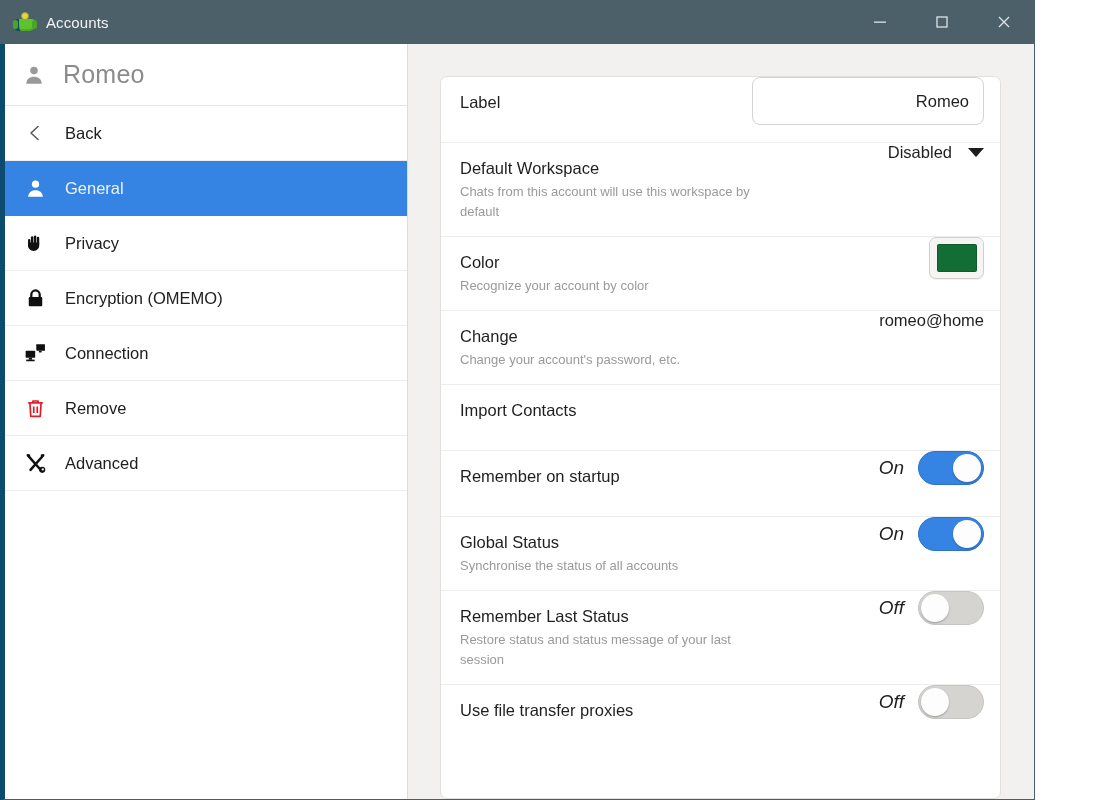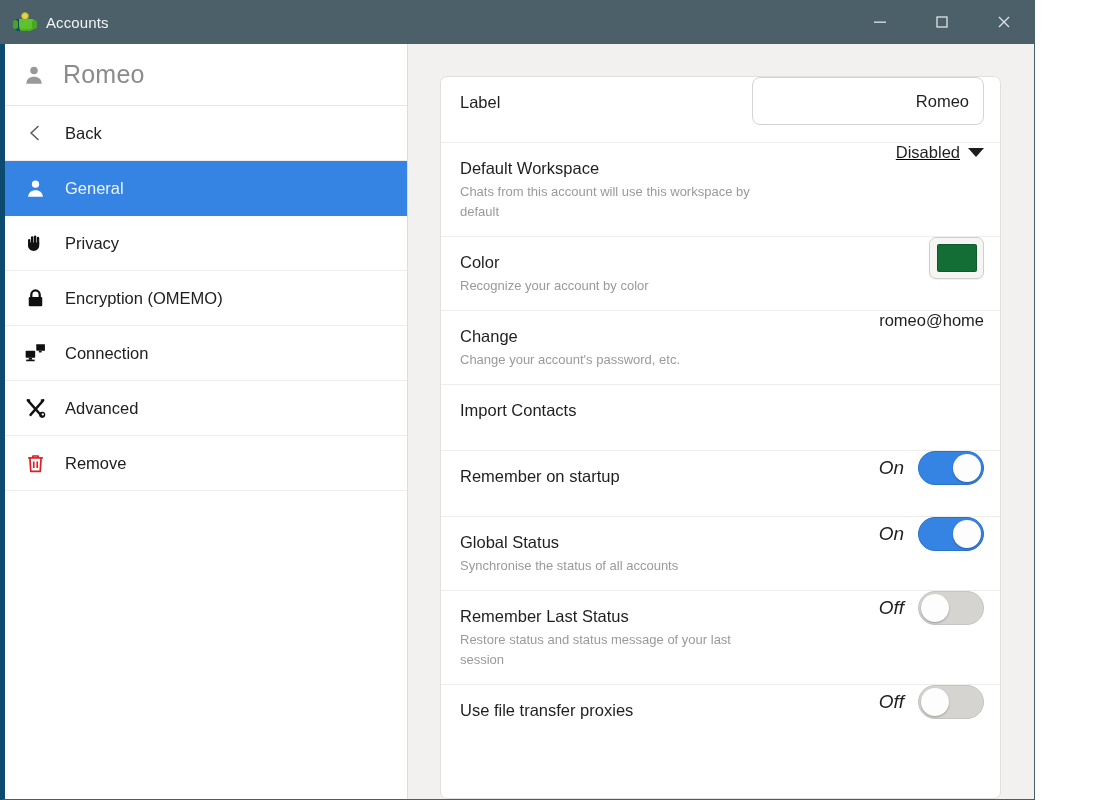--- a/index.html
+++ b/index.html
@@ -210,23 +210,22 @@
     display: flex;
     align-items: center;
     justify-content: flex-end;
     padding: 0 14px;
     font-size: 16.5px;
     color: #1f1f1f;
   }
 
   .value-text { font-size: 16.5px; color: #1f1f1f; }
   .combo {
-    display: flex; align-items: center; gap: 8px;
+    display: flex; align-items: center; gap: 16px;
     cursor: default;
-    text-decoration: underline;
   }
   .caret {
     width: 0; height: 0;
     border-left: 8px solid transparent;
     border-right: 8px solid transparent;
     border-top: 9px solid #1d1d1d;
   }
 
   .color-button {
     width: 55px; height: 42px;
@@ -369,48 +368,48 @@
             <rect x="13.4" y="3.2" width="8.6" height="6.4" rx="0.8" fill="#101010"></rect>
             <rect x="16.2" y="9.6" width="3" height="1.8" fill="#101010"></rect>
             <path d="M13.4 3.2 L22 3.2 L22 9.6" fill="none" stroke="#101010" stroke-width="1.6"></path>
           </svg>
         </span>
         <span class="nav-label">Connection</span>
       </div>
 
       <div class="nav-item">
         <span class="nav-ic">
+          <svg width="21" height="21" viewBox="0 0 24 24">
+            <g fill="none" stroke="#e01b24" stroke-width="1.9" stroke-linejoin="round">
+              <path d="M3.6 5.6 H20.4"></path>
+              <path d="M9 5.6 V3.4 H15 V5.6"></path>
+              <path d="M5.6 5.6 L6.6 21 H17.4 L18.4 5.6"></path>
+              <path d="M10 9.6 V17.2 M14 9.6 V17.2"></path>
+            </g>
+          </svg>
+        </span>
+        <span class="nav-label">Remove</span>
+      </div>
+
+      <div class="nav-item">
+        <span class="nav-ic">
           <svg width="23" height="23" viewBox="0 0 24 24">
             <g stroke="#101010" stroke-width="2.6" fill="none" stroke-linecap="round">
               <path d="M4 3.6 L17.5 18.8"></path>
               <path d="M20 3.6 L6.8 18.6"></path>
             </g>
             <circle cx="19" cy="18.6" r="3.2" fill="#101010"></circle>
             <circle cx="19.6" cy="18.2" r="1.2" fill="#ffffff"></circle>
             <path d="M2.6 2.2 L6.6 2.6 L6 6.4 Z" fill="#101010"></path>
             <path d="M21.4 2.2 L17.4 2.6 L18 6.4 Z" fill="#101010"></path>
           </svg>
         </span>
         <span class="nav-label">Advanced</span>
       </div>
 
-      <div class="nav-item">
-        <span class="nav-ic">
-          <svg width="21" height="21" viewBox="0 0 24 24">
-            <g fill="none" stroke="#e01b24" stroke-width="1.9" stroke-linejoin="round">
-              <path d="M3.6 5.6 H20.4"></path>
-              <path d="M9 5.6 V3.4 H15 V5.6"></path>
-              <path d="M5.6 5.6 L6.6 21 H17.4 L18.4 5.6"></path>
-              <path d="M10 9.6 V17.2 M14 9.6 V17.2"></path>
-            </g>
-          </svg>
-        </span>
-        <span class="nav-label">Remove</span>
-      </div>
-
       <div class="sidebar-fill"></div>
     </div>
 
     <div class="content">
       <div class="card">
 
         <div class="row">
           <div class="row-texts">
             <div class="row-title">Label</div>
           </div>

